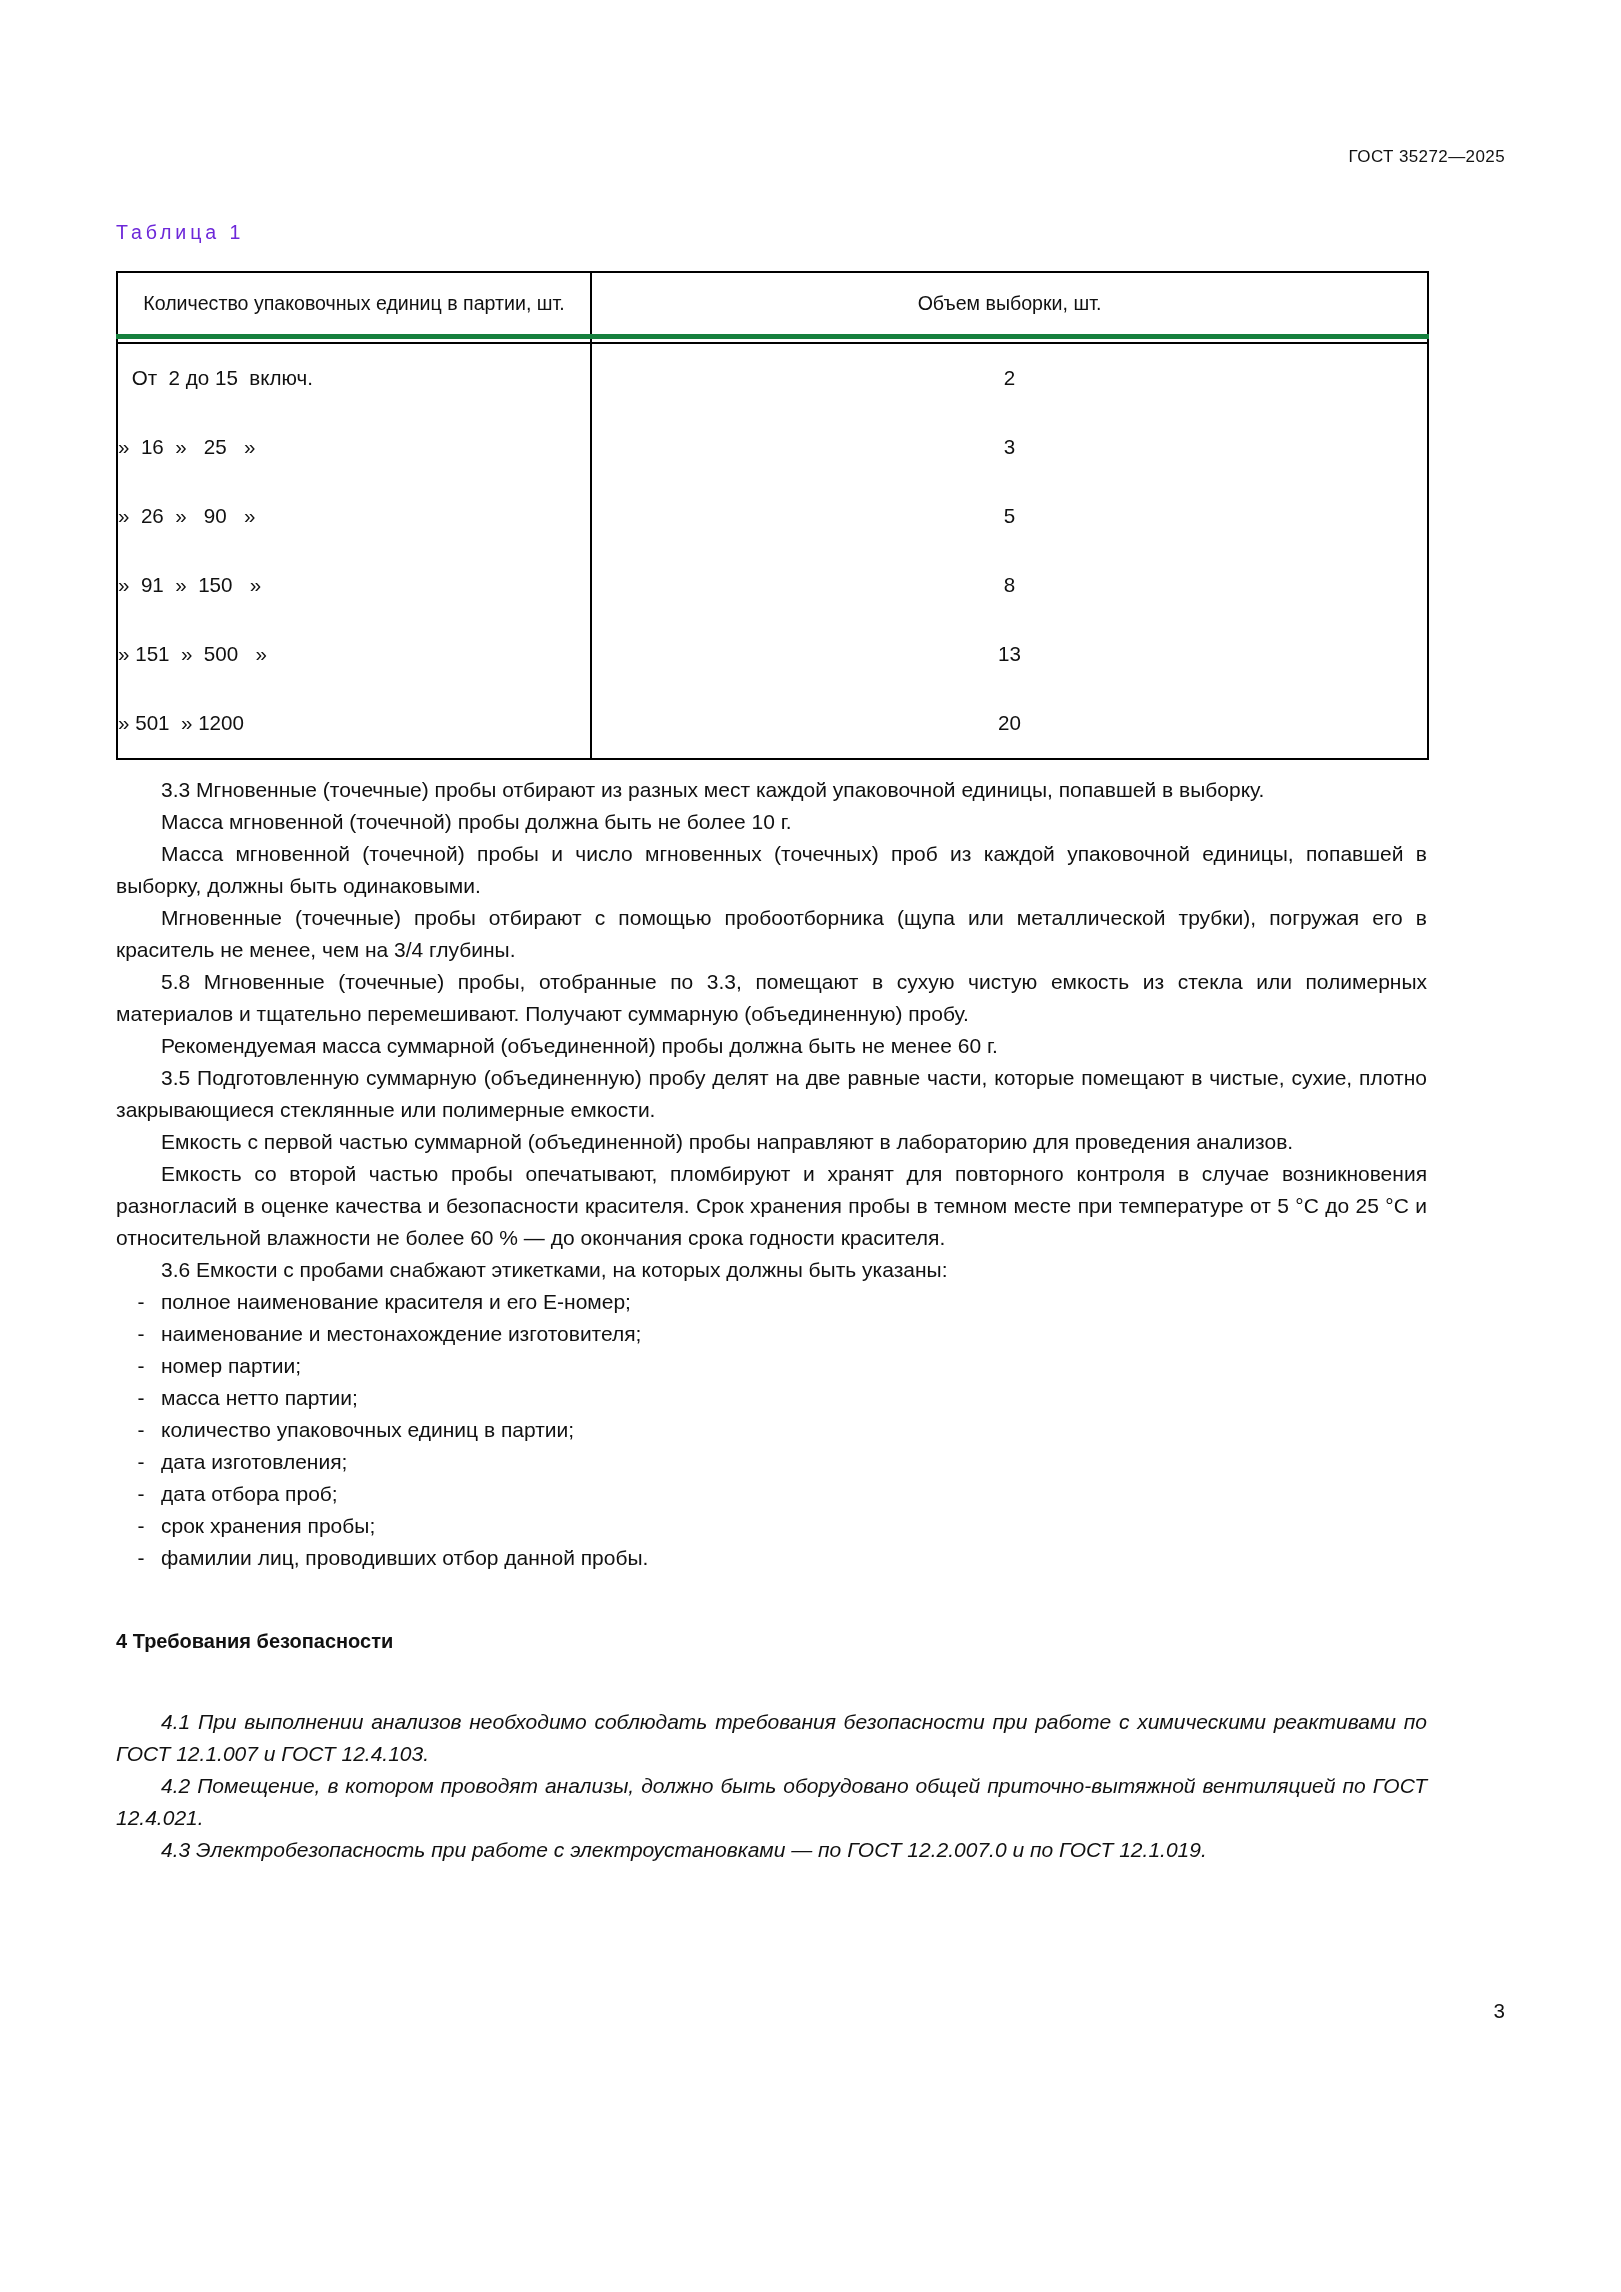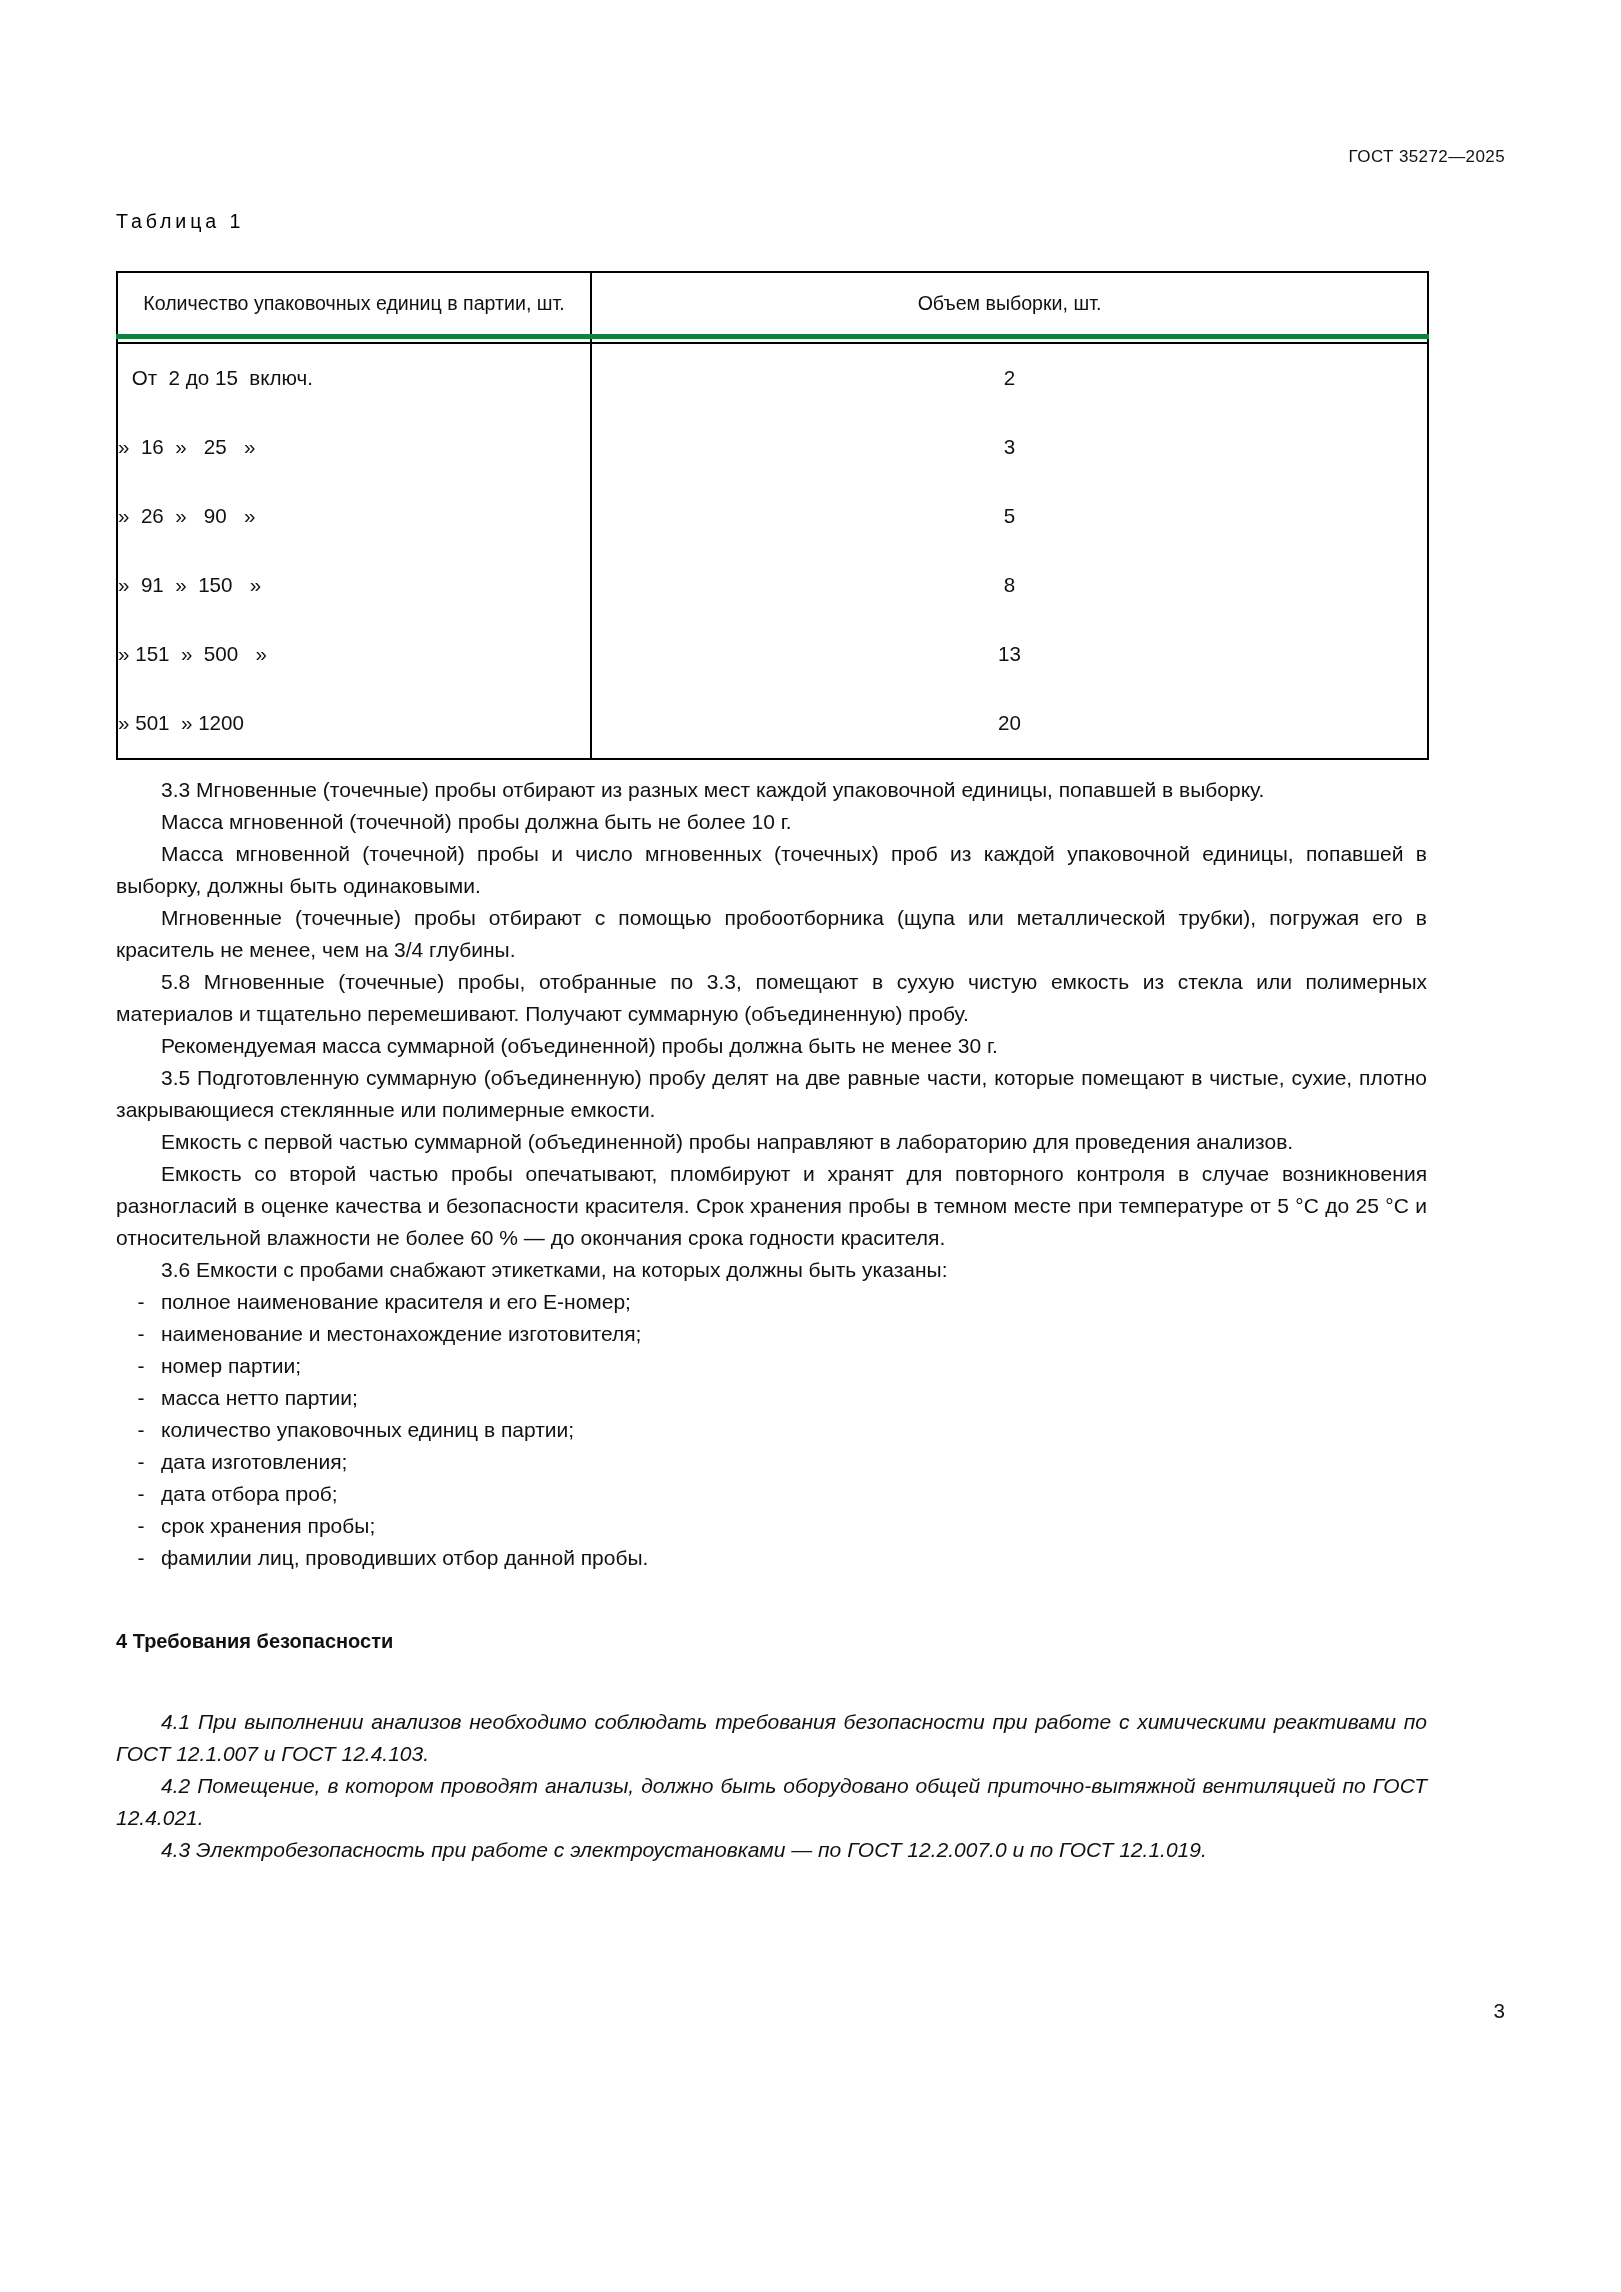--- a/index.html
+++ b/index.html
@@ -27,25 +27,25 @@
     right: 116px;
     font-size: 17px;
     font-weight: normal;
     letter-spacing: 0.4px;
     white-space: nowrap;
   }
 
   
   .table-caption {
     position: absolute;
-    top: 210px;
+    top: 221px;
     left: 116px;
     font-size: 19.6px;
     letter-spacing: 3.9px;
-    color: #000000;
+    color: #6d28d9;
   }
 
   
   .data-table-wrap {
     position: absolute;
     top: 271px;
     left: 116px;
     width: 1311px;
   }
   table.data-table {
@@ -202,21 +202,21 @@
     </table>
   </div>
 
   <div class="content">
 
     <p class="para">3.3  Мгновенные (точечные) пробы отбирают из разных мест каждой упаковочной единицы, попавшей в выборку.</p>
     <p class="para">Масса мгновенной (точечной) пробы должна быть не более 10 г.</p>
     <p class="para">Масса мгновенной (точечной) пробы и число мгновенных (точечных) проб из каждой упаковочной единицы, попавшей в выборку, должны быть одинаковыми.</p>
     <p class="para">Мгновенные (точечные) пробы отбирают с помощью пробоотборника (щупа или металлической трубки), погружая его в краситель не менее, чем на 3/4 глубины.</p>
     <p class="para">5.8  Мгновенные (точечные) пробы, отобранные по 3.3, помещают в сухую чистую емкость из стекла или полимерных материалов и тщательно перемешивают. Получают суммарную (объединенную) пробу.</p>
-    <p class="para">Рекомендуемая масса суммарной (объединенной) пробы должна быть не менее 30 г.</p>
+    <p class="para">Рекомендуемая масса суммарной (объединенной) пробы должна быть не менее 60 г.</p>
     <p class="para">3.5  Подготовленную суммарную (объединенную) пробу делят на две равные части, которые помещают в чистые, сухие, плотно закрывающиеся стеклянные или полимерные емкости.</p>
     <p class="para">Емкость с первой частью суммарной (объединенной) пробы направляют в лабораторию для проведения анализов.</p>
     <p class="para">Емкость со второй частью пробы опечатывают, пломбируют и хранят для повторного контроля в случае возникновения разногласий в оценке качества и безопасности красителя. Срок хранения пробы в темном месте при температуре от 5 °C до 25 °C и относительной влажности не более 60 % — до окончания срока годности красителя.</p>
     <p class="para">3.6  Емкости с пробами снабжают этикетками, на которых должны быть указаны:</p>
 
     <ul class="dash-list">
       <li><span class="dash">-</span><span>полное наименование красителя и его Е-номер;</span></li>
       <li><span class="dash">-</span><span>наименование и местонахождение изготовителя;</span></li>
       <li><span class="dash">-</span><span>номер партии;</span></li>
       <li><span class="dash">-</span><span>масса нетто партии;</span></li>

